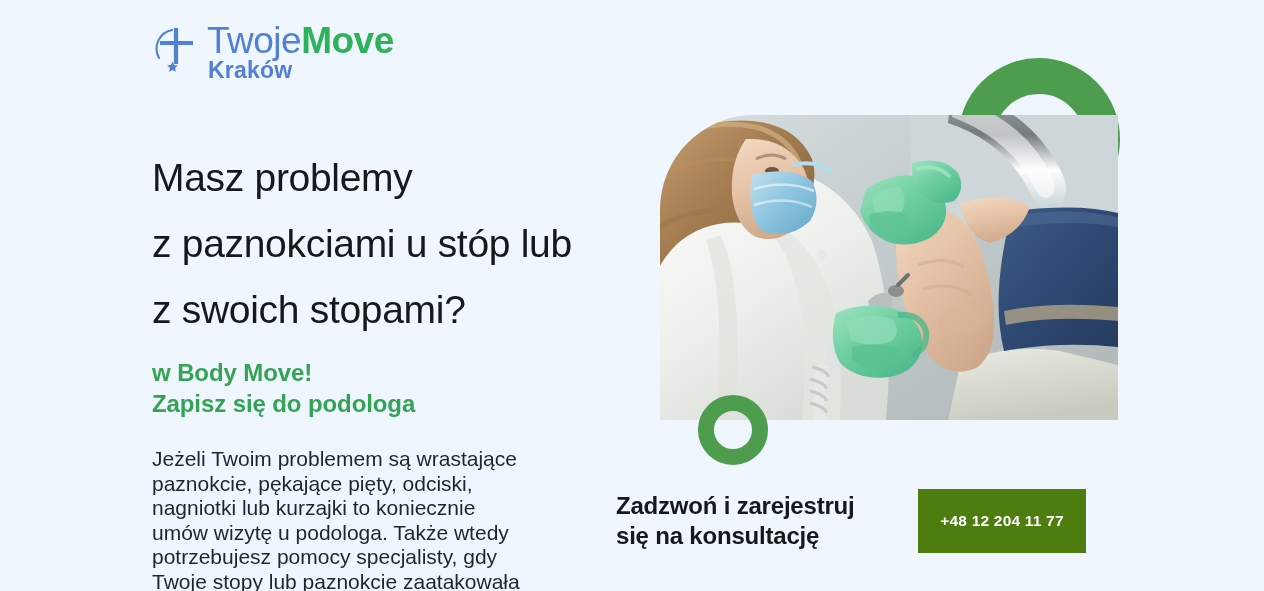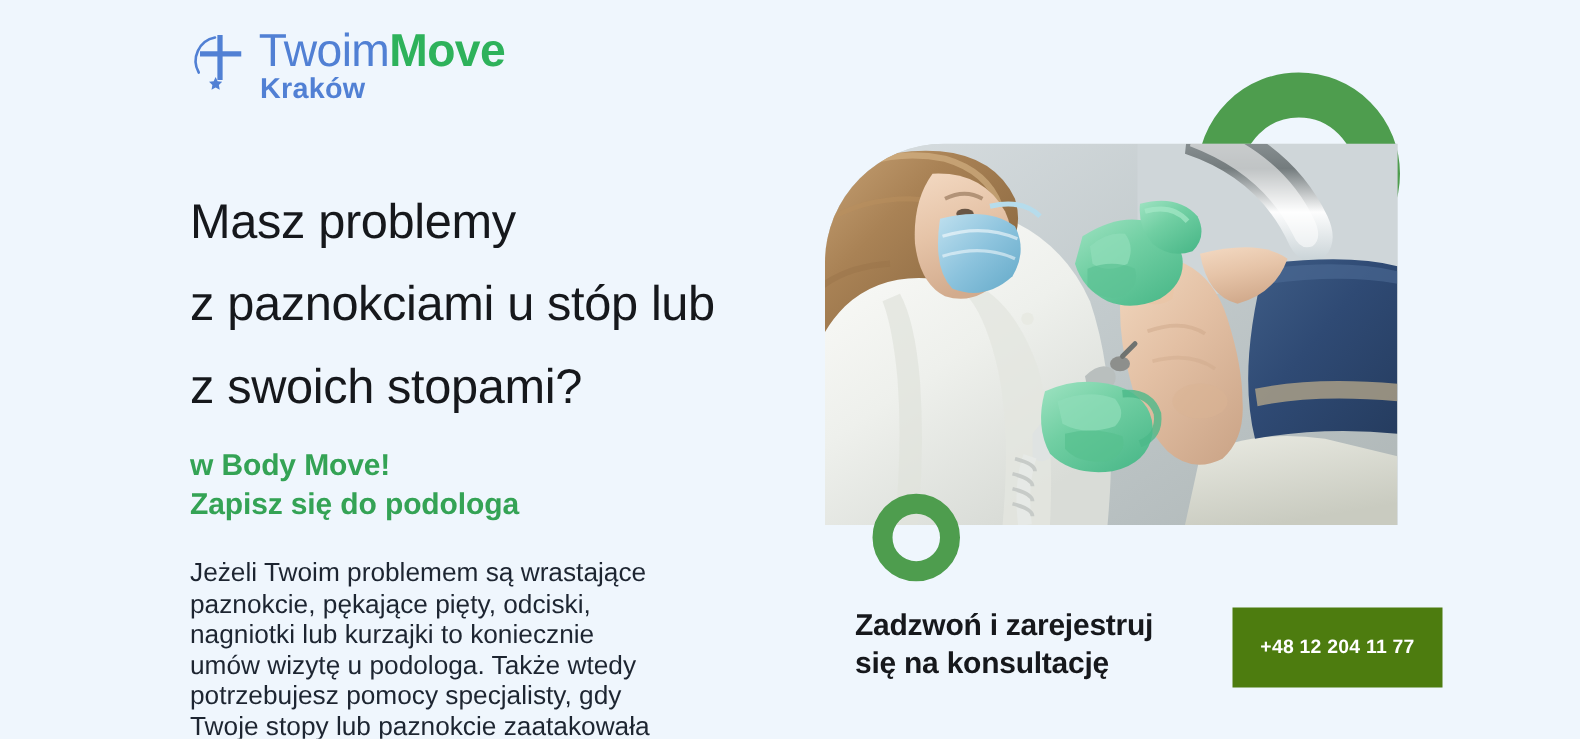--- a/index.html
+++ b/index.html
@@ -143,26 +143,26 @@
     border-top-left-radius: 95px;
     overflow: hidden;
     z-index: 2;
     background: #cfd6d8;
   }
   .photo-frame svg { display: block; width: 100%; height: 100%; }
 
   
   .cta {
     position: absolute;
-    left: 684px;
+    left: 616px;
     top: 486px;
     width: 470px;
     height: 70px;
     display: flex;
-    align-items: flex-start;
+    align-items: center;
     justify-content: space-between;
   }
   .cta-text {
     margin: 0;
     font-size: 24px;
     line-height: 30px;
     font-weight: 700;
     color: #16181c;
     letter-spacing: -0.2px;
     white-space: nowrap;
@@ -197,21 +197,21 @@
     <span class="logo-mark">
       <svg viewBox="0 0 46 50" xmlns="http://www.w3.org/2000/svg" aria-hidden="true">
         <path d="M24 4 L24 40" stroke="#5180d4" stroke-width="4.2" stroke-linecap="butt" fill="none"></path>
         <path d="M8 19 L41 19" stroke="#5180d4" stroke-width="4.2" stroke-linecap="butt" fill="none"></path>
         <path d="M20 6 A 19 19 0 0 0 7 34" stroke="#5180d4" stroke-width="2.1" fill="none" stroke-linecap="round"></path>
         <path d="M20.5 37.5 l1.6 3.4 3.7 .5 -2.7 2.6 .7 3.7 -3.3 -1.8 -3.3 1.8 .7 -3.7 -2.7 -2.6 3.7 -.5 z" fill="#5180d4"></path>
       </svg>
     </span>
     <span class="logo-type">
       <span class="logo-words">
-        <span class="logo-body">Twoim</span><span class="logo-move">Move</span>
+        <span class="logo-body">Twoje</span><span class="logo-move">Move</span>
       </span>
       <span class="logo-city">Kraków</span>
     </span>
   </div>
 
   <div class="left-col">
     <h1 class="headline">
       <span class="hl-line">Masz problemy</span>
       <span class="hl-line">z paznokciami u stóp lub</span>
       <span class="hl-line">z swoich stopami?</span>

